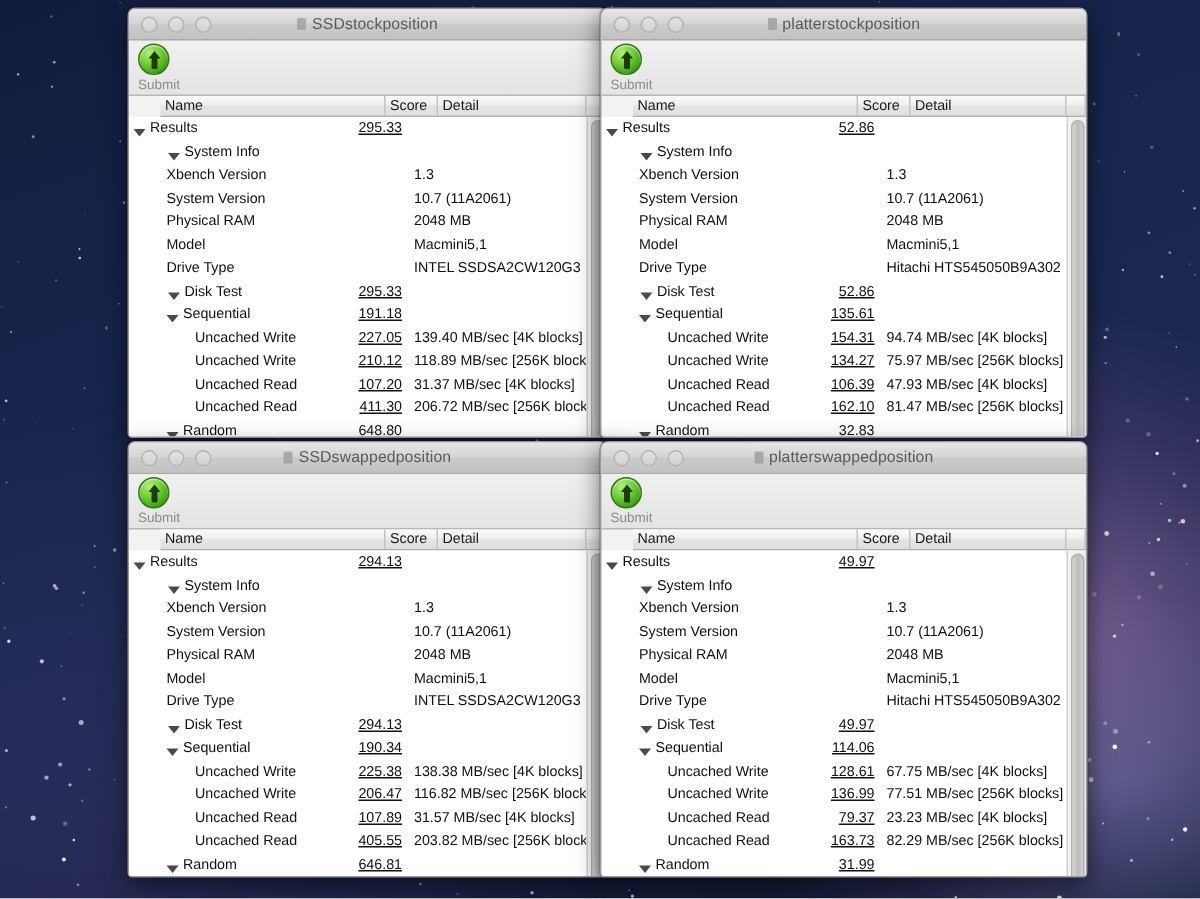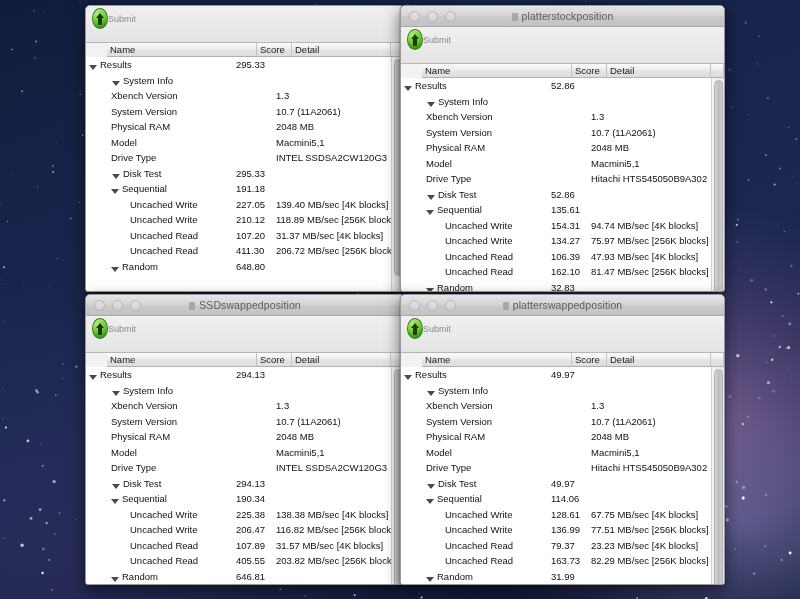--- a/index.html
+++ b/index.html
@@ -51,22 +51,22 @@
     border-radius: 1px; opacity: 0.75;
   }
   
   .toolbar {
     height: 37px; flex: 0 0 37px;
     background: linear-gradient(180deg, #f0f0f0 0%, #e4e4e4 100%);
     border-bottom: 1px solid #b6b6b6;
     display: flex; align-items: flex-start; padding: 2px 0 0 6px;
   }
   .tool-btn {
-    width: 44px; display: flex; flex-direction: row;
-    align-items: center; cursor: default;
+    width: 44px; display: flex; flex-direction: column;
+    cursor: default;
   }
   .submit-icon {
     width: 21px; height: 21px; border-radius: 50%;
     background: radial-gradient(circle at 35% 28%, #b4ee7c 0%, #74d235 38%, #3d9c14 78%, #2a7a0c 100%);
     border: 1px solid #2f7a10;
     box-shadow: inset 0 1px 1px rgba(255,255,255,0.6);
     position: relative;
   }
   .submit-icon::before {
     content: ""; position: absolute; left: 50%; top: 4px;
@@ -92,21 +92,21 @@
                  display: flex; align-items: center; overflow: hidden; }
   .ch-name { width: 150px; }
   .ch-score { width: 35px; }
   .ch-detail { flex: 1; }
   .ch-pad { width: 13px; border-right: none; }
   
   .tablewrap { flex: 1; display: flex; overflow: hidden; background: #fff; }
   .rows { flex: 1; overflow: hidden; }
   .row { height: 15.5px; display: flex; align-items: center; font-size: 9.5px; color: #101010; }
   .cell-name { width: 150px; display: flex; align-items: flex-end; overflow: hidden; white-space: nowrap; }
-  .cell-score { width: 35px; padding-right: 3px; white-space: nowrap; }
+  .cell-score { width: 35px; text-align: right; padding-right: 3px; white-space: nowrap; text-decoration: underline; }
   .cell-detail { flex: 1; padding-left: 5px; white-space: nowrap; overflow: hidden; }
   .tri {
     width: 0; height: 0; margin-right: 3px; flex: 0 0 auto;
     border-left: 4px solid transparent; border-right: 4px solid transparent;
     border-top: 5px solid #4a4a4a;
   }
   .lvl0 { padding-left: 3px; }
   .lvl1 { padding-left: 26px; }
   .lvl2 { padding-left: 25px; }
   .lvl3 { padding-left: 44px; }
@@ -644,20 +644,28 @@
       <circle cx="436.7" cy="504.9" r="0.81" fill="#ffffff" opacity="0.80"></circle>
       <circle cx="754.3" cy="573.6" r="0.93" fill="#cfe0ff" opacity="0.80"></circle>
       <circle cx="480.5" cy="39.2" r="0.55" fill="#ffd8e8" opacity="0.65"></circle>
       <circle cx="791.3" cy="266.0" r="1.18" fill="#ffffff" opacity="0.29"></circle>
       <circle cx="401.4" cy="141.7" r="0.87" fill="#cfe0ff" opacity="0.25"></circle>
       <circle cx="53.2" cy="172.0" r="0.86" fill="#ffffff" opacity="0.78"></circle>
       <circle cx="201.0" cy="84.7" r="0.39" fill="#ffd8e8" opacity="0.48"></circle>
     </svg>
   <div id="windows-layer">
       <div class="win" style="left:85px;top:5px;width:320px;height:287px;">
+        <div class="titlebar">
+          <div class="lights">
+            <span class="light"></span>
+            <span class="light"></span>
+            <span class="light"></span>
+          </div>
+          <div class="title"><span class="doc-icon"></span><span>SSDstockposition</span></div>
+        </div>
         <div class="toolbar">
           <div class="tool-btn">
             <span class="submit-icon"></span>
             <span class="tool-label">Submit</span>
           </div>
         </div>
         <div class="colhead">
           <div class="ch ch-name">Name</div>
           <div class="ch ch-score">Score</div>
           <div class="ch ch-detail">Detail</div>

